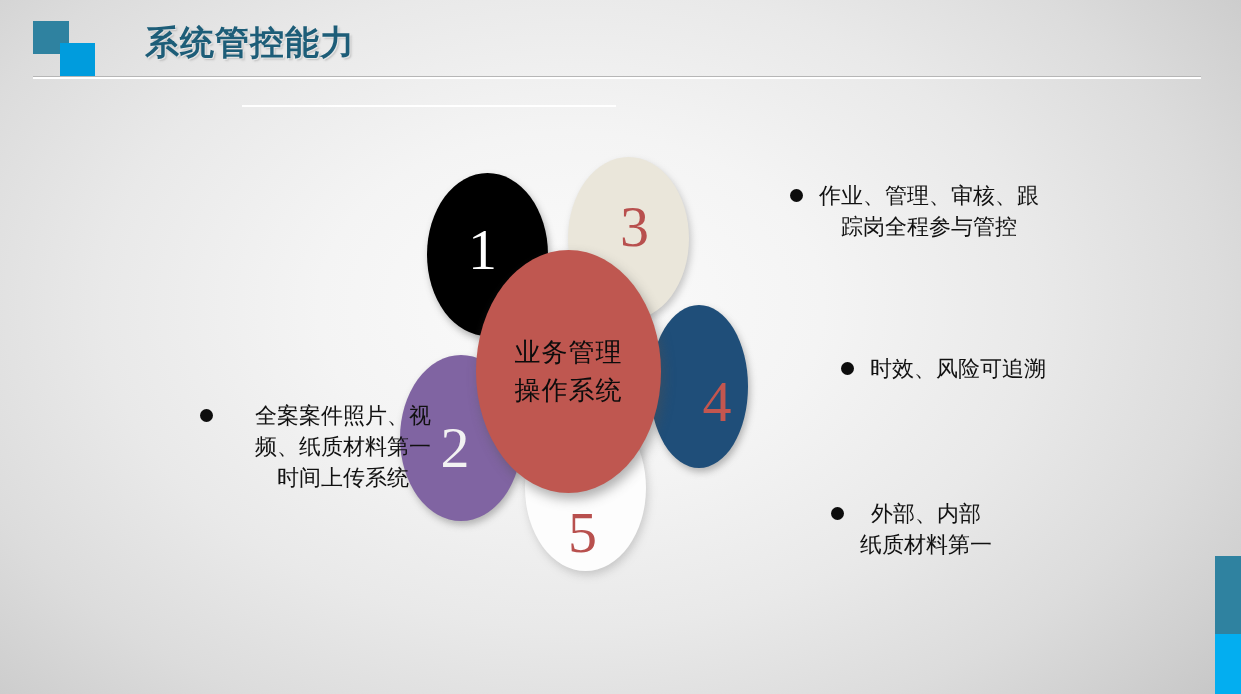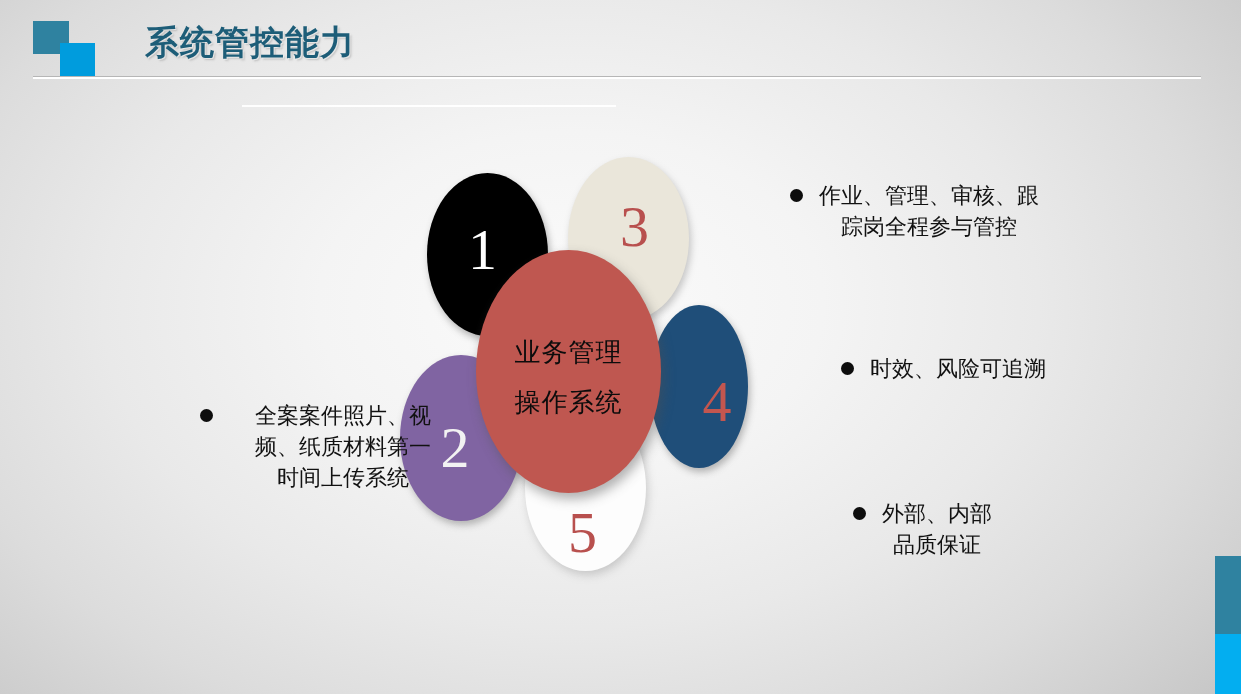--- a/index.html
+++ b/index.html
@@ -121,21 +121,21 @@
     display: flex;
     flex-direction: column;
     align-items: center;
     justify-content: center;
     color: #0c0c0c;
     font-family: "Liberation Serif", "DejaVu Serif", serif;
     font-size: 26px;
     line-height: 1.45;
     letter-spacing: 1px;
   }
-  .hub span { display: block; white-space: nowrap; margin-top: 12px; }
+  .hub span { display: block; white-space: nowrap; }
 
   
   .callout {
     position: absolute;
     display: flex;
     align-items: flex-start;
     color: #111111;
     font-size: 22px;
     line-height: 1.42;
     justify-content: flex-end;
@@ -219,19 +219,19 @@
   </div>
 
   <div class="callout c-right-2">
     <span class="dot"></span>
     <span class="txt">时效、风险可追溯</span>
   </div>
 
   <div class="callout c-right-3">
     <span class="dot"></span>
     <span class="txt">外部、内部
-品质保证</span>
+纸质材料第一</span>
   </div>
 
   <div class="tab tab-teal"></div>
   <div class="tab tab-blue"></div>
 
 </div>
 
 </body></html>

